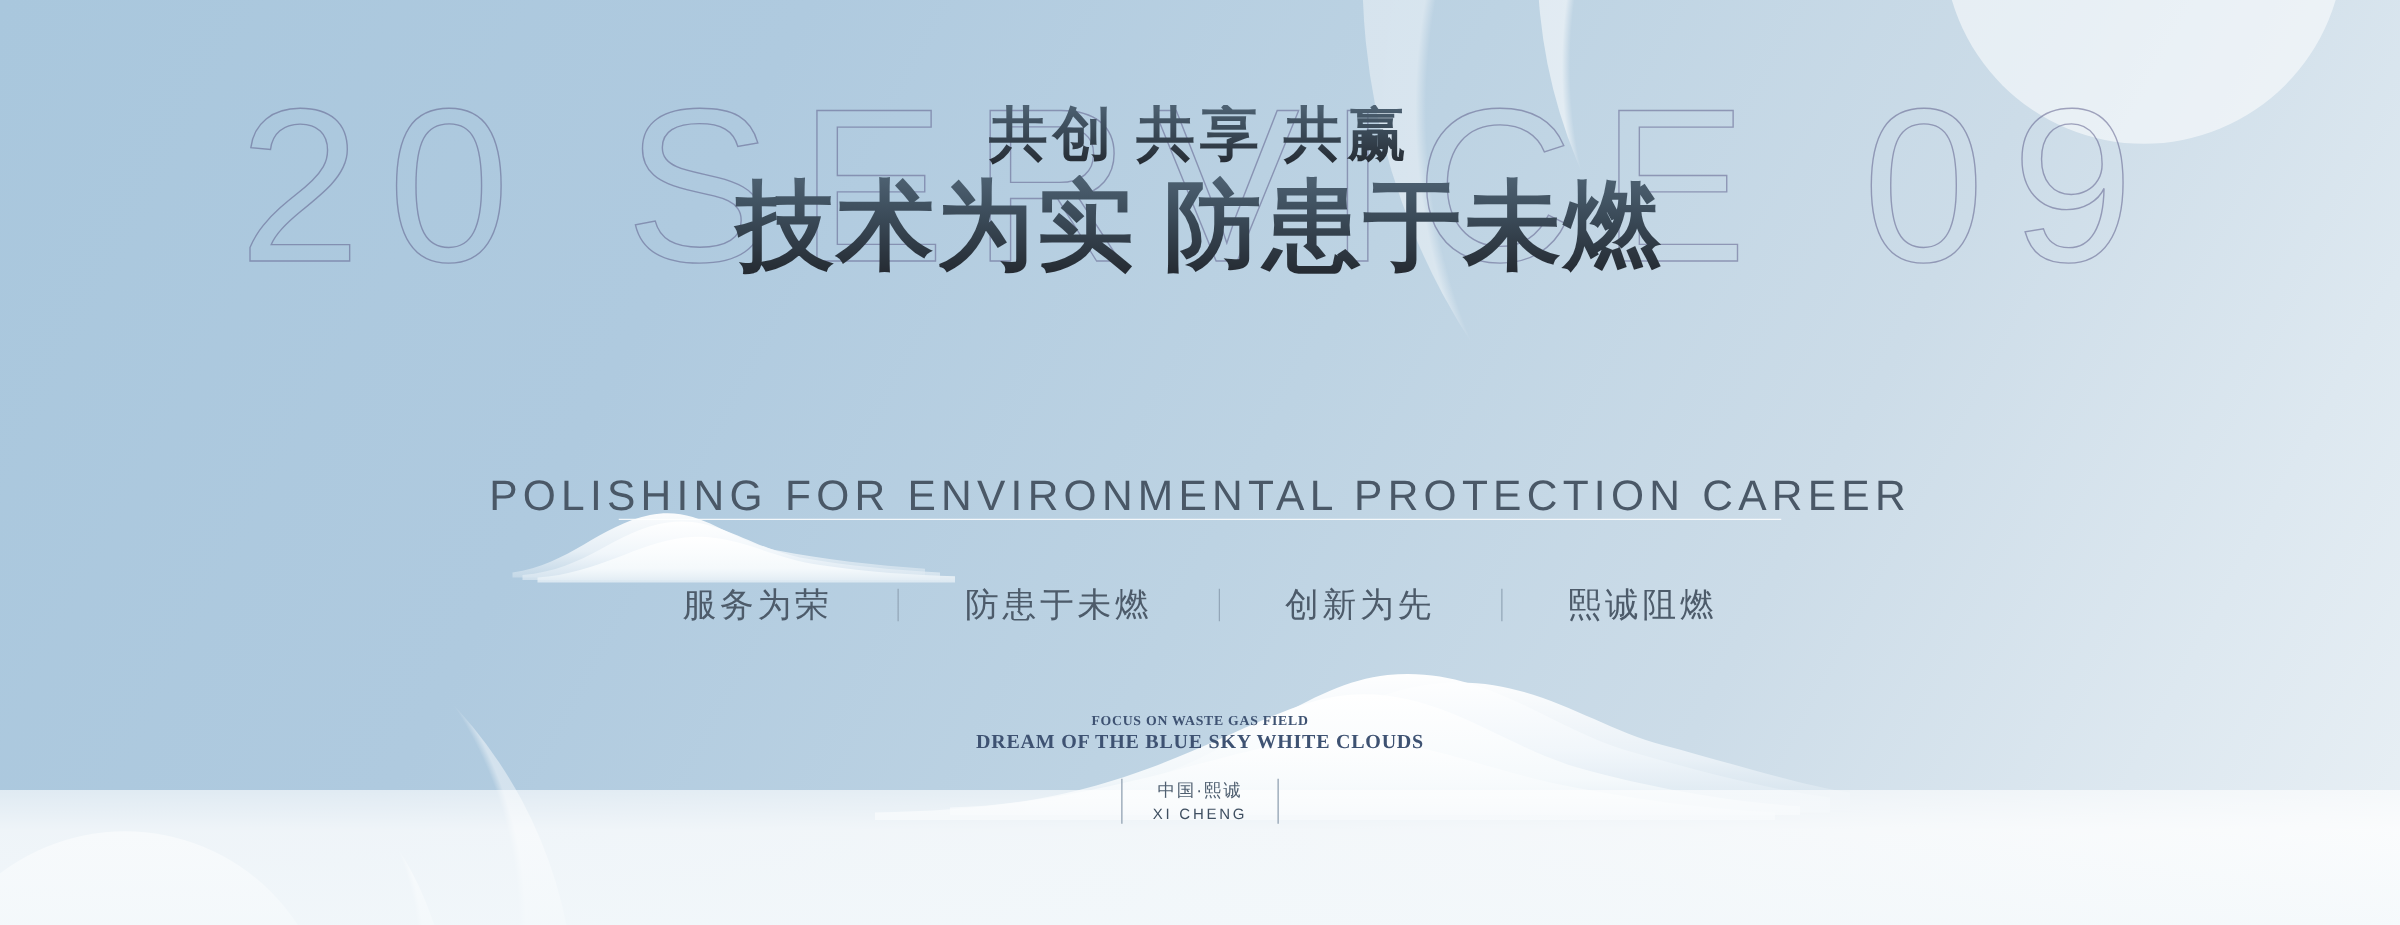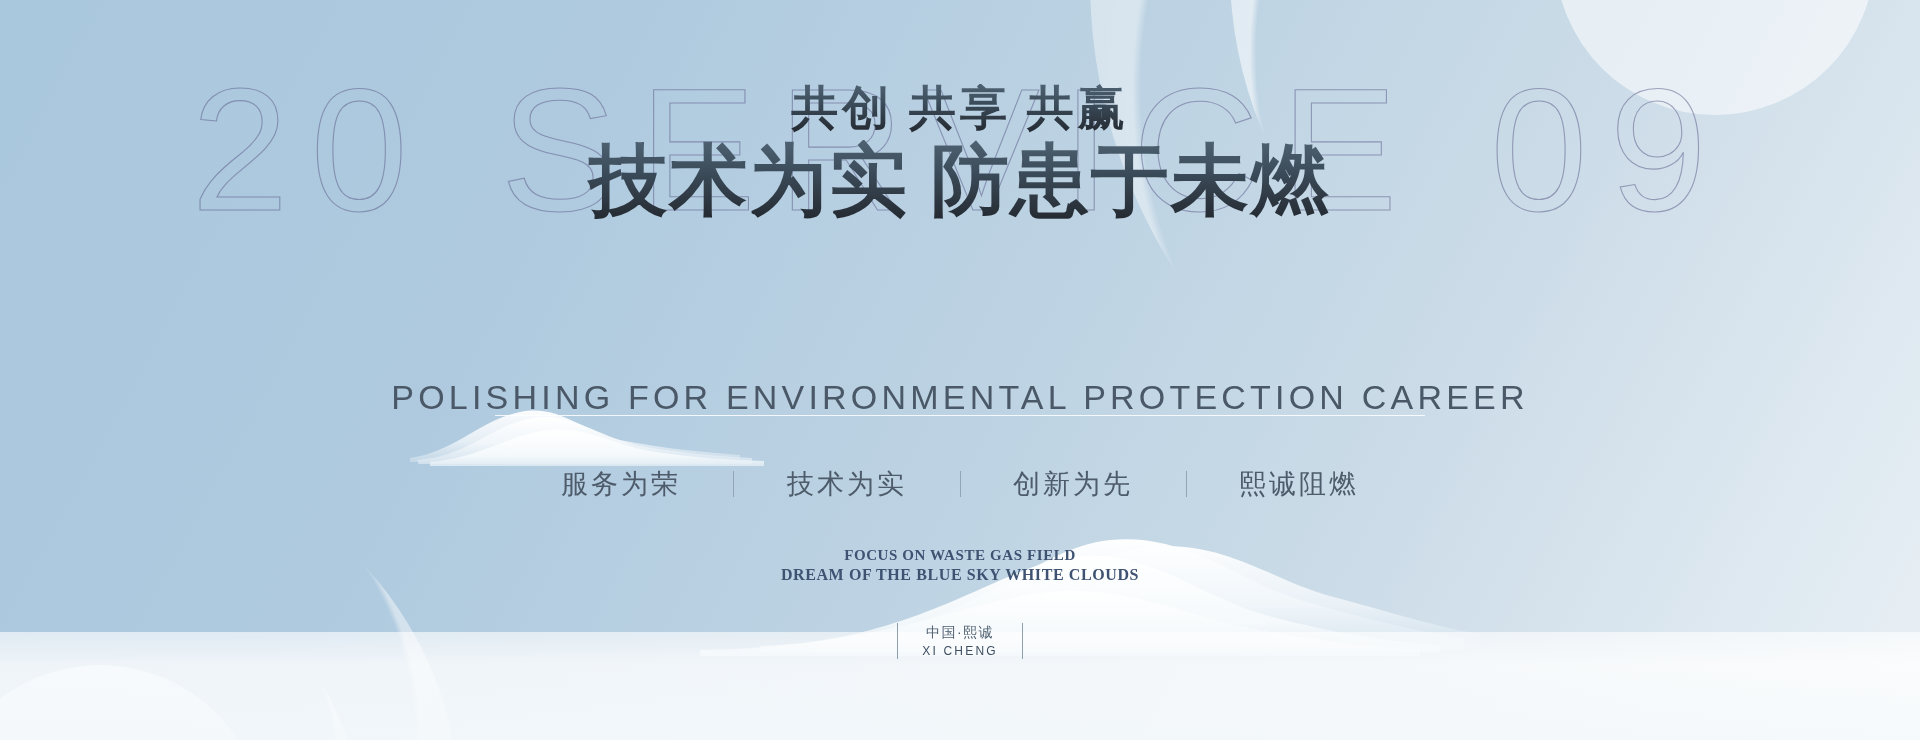--- a/index.html
+++ b/index.html
@@ -163,21 +163,21 @@
     position: absolute;
     left: 0; right: 0;
     top: 546px;
     text-align: center;
     font-family: "Liberation Serif", serif;
     font-weight: 700;
     color: #3e5272;
     line-height: 1.28;
     letter-spacing: 0.6px;
   }
-  .subserif-1 { font-size: 15px; }
+  .subserif-1 { font-size: 11px; margin-top: 24px; }
   .subserif-2 { font-size: 16px; }
 
   
   .scenery { position: absolute; left: 0; top: 0; width: 1920px; height: 740px; pointer-events: none; }
 
   
   .footer-logo {
     position: absolute;
     left: 0; right: 0;
     bottom: 80px;
@@ -260,21 +260,21 @@
     <div class="headline-line headline-line-1">共创 共享 共赢</div>
     <div class="headline-line headline-line-2">技术为实 防患于未燃</div>
   </div>
 
   <div class="tagline">POLISHING FOR ENVIRONMENTAL PROTECTION CAREER</div>
   <div class="tagline-rule"></div>
 
   <div class="values">
     <span>服务为荣</span>
     <span class="sep"></span>
-    <span>技术为实</span>
+    <span>防患于未燃</span>
     <span class="sep"></span>
     <span>创新为先</span>
     <span class="sep"></span>
     <span>熙诚阻燃</span>
   </div>
 
   <div class="subserif">
     <div class="subserif-1">FOCUS ON WASTE GAS FIELD</div>
     <div class="subserif-2">DREAM OF THE BLUE SKY WHITE CLOUDS</div>
   </div>

